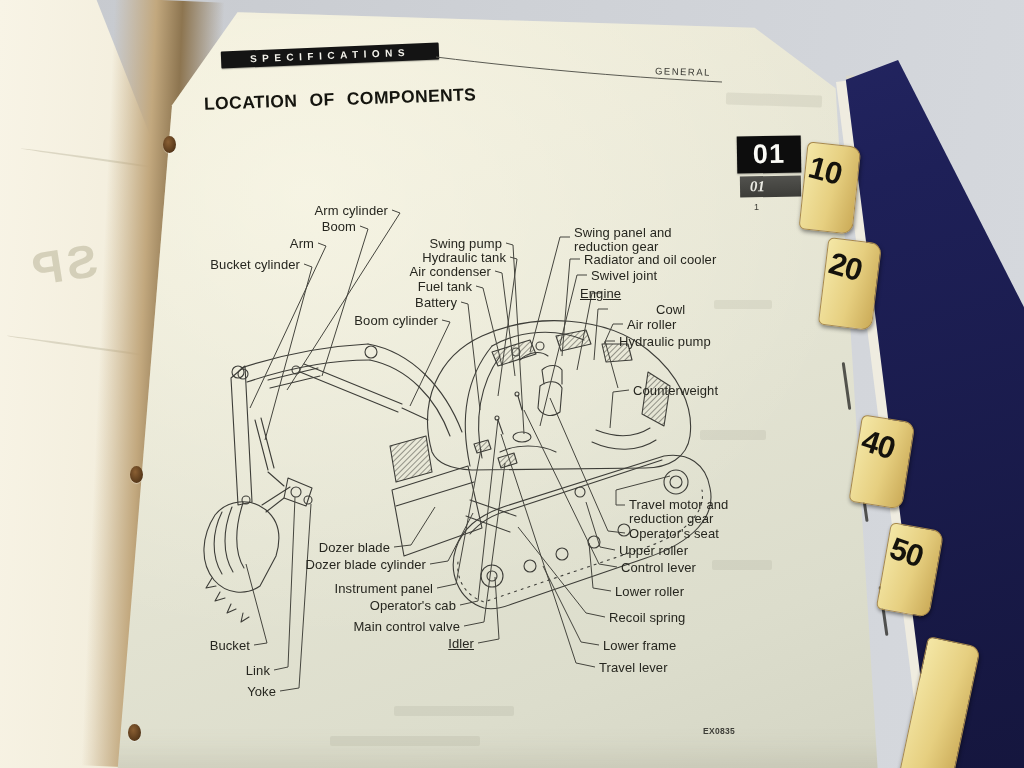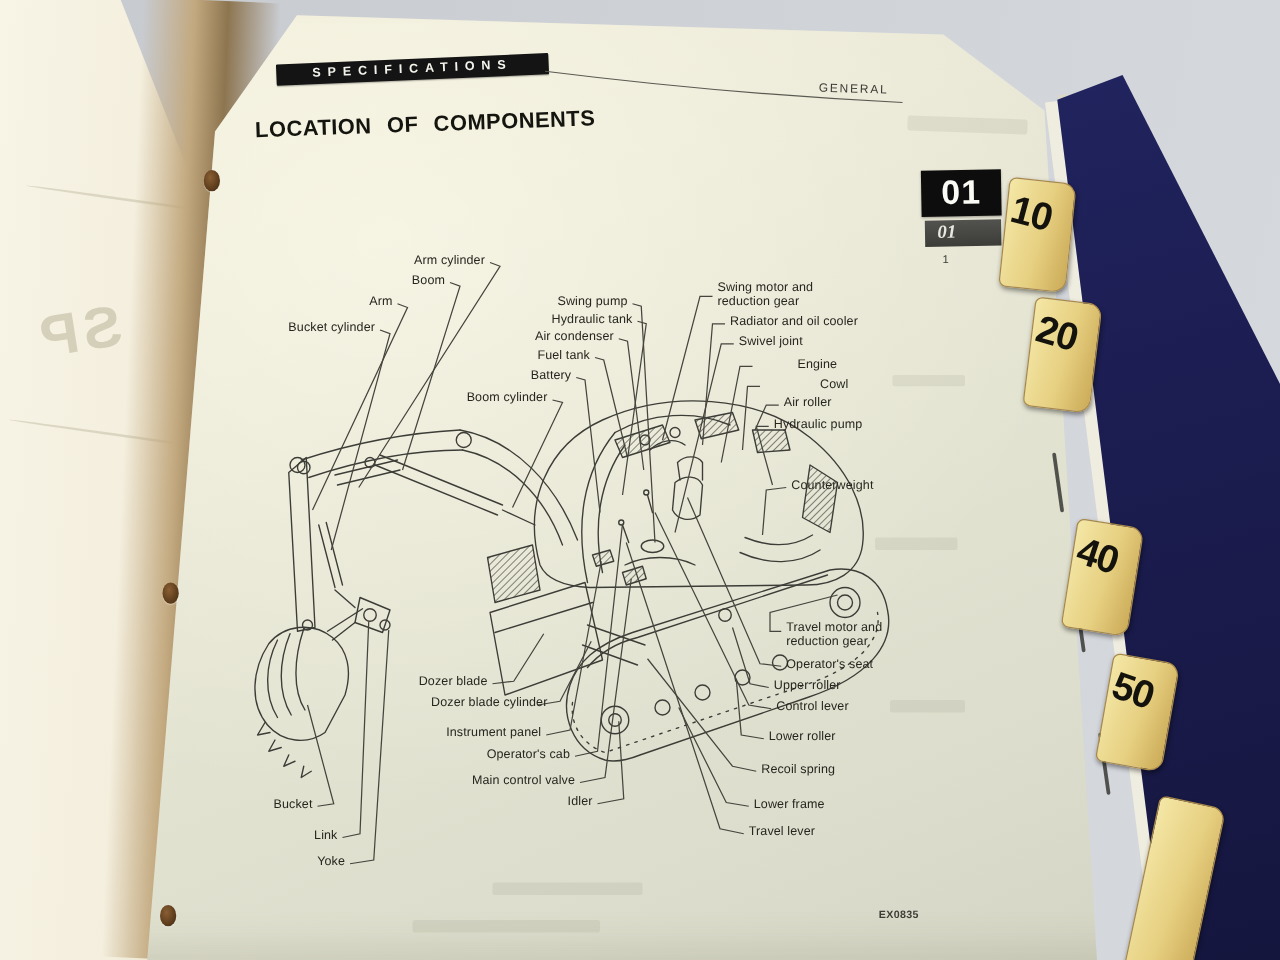--- a/index.html
+++ b/index.html
@@ -91,21 +91,21 @@
     left:740px; top:176px; width:61px; height:21px;
     background:linear-gradient(180deg,#52524e,#3c3c38);
     color:#e9e9e2; font-family:"Liberation Serif", serif; font-style:italic;
     font-weight:bold; font-size:15px; line-height:20px; padding-left:10px;
     transform:rotate(-1deg);
   }
   #chapter-pagenum { left:754px; top:202px; font-size:9px; color:#3c3c36; }
   #figure-code { left:703px; top:726px; font-size:8.5px; font-weight:bold; color:#3e3e38; letter-spacing:.3px; }
 
   .dlabel {
-    position:absolute; font-size:10px; line-height:1.08; color:#26261f;
+    position:absolute; font-size:13px; line-height:1.08; color:#26261f;
     white-space:nowrap; letter-spacing:.1px;
   }
   .dlabel.wrap { white-space:normal; }
   .bleed { position:absolute; background:rgba(150,150,128,.16); border-radius:2px; }
 
   #diagram-svg { left:0; top:0; pointer-events:none; }
   #ghost-sp {
     left:28px; top:238px; font-size:46px; font-weight:bold; letter-spacing:4px;
     color:rgba(168,162,132,.42); transform:scaleX(-1) rotate(9deg);
   }
@@ -272,42 +272,42 @@
     <div class="dlabel" style="left: 388px; top: 204px; transform: translateX(-100%); text-align: right;">Arm cylinder</div>
     <div class="dlabel" style="left: 356px; top: 220px; transform: translateX(-100%); ">Boom</div>
     <div class="dlabel" style="left: 314px; top: 237px; transform: translateX(-100%); text-align: right;">Arm</div>
     <div class="dlabel" style="left: 300px; top: 258px; transform: translateX(-100%); text-align: right;">Bucket cylinder</div>
     <div class="dlabel" style="left: 502px; top: 237px; transform: translateX(-100%); text-align: right;">Swing pump</div>
     <div class="dlabel" style="left: 506px; top: 251px; transform: translateX(-100%); text-align: right;">Hydraulic tank</div>
     <div class="dlabel" style="left: 491px; top: 265px; transform: translateX(-100%); text-align: right;">Air condenser</div>
     <div class="dlabel" style="left: 472px; top: 280px; transform: translateX(-100%); text-align: right;">Fuel tank</div>
     <div class="dlabel" style="left: 457px; top: 296px; transform: translateX(-100%); text-align: right;">Battery</div>
     <div class="dlabel" style="left: 438px; top: 314px; transform: translateX(-100%); text-align: right;">Boom cylinder</div>
-    <div class="dlabel wrap" style="left: 574px; top: 226px; width: 104px;">Swing motor and reduction gear</div>
+    <div class="dlabel wrap" style="left: 574px; top: 226px; width: 104px;">Swing panel and reduction gear</div>
     <div class="dlabel" style="left: 584px; top: 253px;">Radiator and oil cooler</div>
     <div class="dlabel" style="left: 591px; top: 269px;">Swivel joint</div>
-    <div class="dlabel" style="left: 638px; top: 287px;">Engine</div>
+    <div class="dlabel" style="left: 580px; top: 287px; text-decoration: underline;">Engine</div>
     <div class="dlabel" style="left: 612px; top: 303px; margin-left: 44px;">Cowl</div>
     <div class="dlabel" style="left: 627px; top: 318px;">Air roller</div>
     <div class="dlabel" style="left: 619px; top: 335px;">Hydraulic pump</div>
     <div class="dlabel" style="left: 633px; top: 384px;">Counterweight</div>
     <div class="dlabel wrap" style="left: 629px; top: 498px; width: 104px;">Travel motor and reduction gear</div>
     <div class="dlabel" style="left: 629px; top: 527px;">Operator's seat</div>
     <div class="dlabel" style="left: 600px; top: 544px; margin-left: 19px;">Upper roller</div>
     <div class="dlabel" style="left: 621px; top: 561px;">Control lever</div>
     <div class="dlabel" style="left: 615px; top: 585px;">Lower roller</div>
     <div class="dlabel" style="left: 609px; top: 611px;">Recoil spring</div>
     <div class="dlabel" style="left: 603px; top: 639px;">Lower frame</div>
     <div class="dlabel" style="left: 599px; top: 661px;">Travel lever</div>
     <div class="dlabel" style="left: 390px; top: 541px; transform: translateX(-100%); text-align: right;">Dozer blade</div>
-    <div class="dlabel" style="left: 438px; top: 558px; transform: translateX(-100%); text-align: right;">Dozer blade cylinder</div>
+    <div class="dlabel" style="left: 426px; top: 558px; transform: translateX(-100%); text-align: right;">Dozer blade cylinder</div>
     <div class="dlabel" style="left: 433px; top: 582px; transform: translateX(-100%); text-align: right;">Instrument panel</div>
     <div class="dlabel" style="left: 456px; top: 599px; transform: translateX(-100%); text-align: right;">Operator's cab</div>
     <div class="dlabel" style="left: 460px; top: 620px; transform: translateX(-100%); text-align: right;">Main control valve</div>
-    <div class="dlabel" style="left: 474px; top: 637px; transform: translateX(-100%); text-align: right;">Idler</div>
+    <div class="dlabel" style="left: 474px; top: 637px; transform: translateX(-100%); text-align: right; text-decoration: underline;">Idler</div>
     <div class="dlabel" style="left: 250px; top: 639px; transform: translateX(-100%); text-align: right;">Bucket</div>
     <div class="dlabel" style="left: 270px; top: 664px; transform: translateX(-100%); text-align: right;">Link</div>
     <div class="dlabel" style="left: 276px; top: 685px; transform: translateX(-100%); text-align: center;">Yoke</div>
   </div>
 
 <div class="abs edge-strip" id="edge-strip-1"></div>
 <div class="abs edge-strip" id="edge-strip-2"></div>
 <div class="abs edge-dash" style="left:845px;top:362px;height:48px;transform:rotate(-8deg);"></div>
 <div class="abs edge-dash" style="left:862px;top:470px;height:52px;transform:rotate(-8deg);"></div>
 <div class="abs edge-dash" style="left:882px;top:586px;height:50px;transform:rotate(-8deg);"></div>

